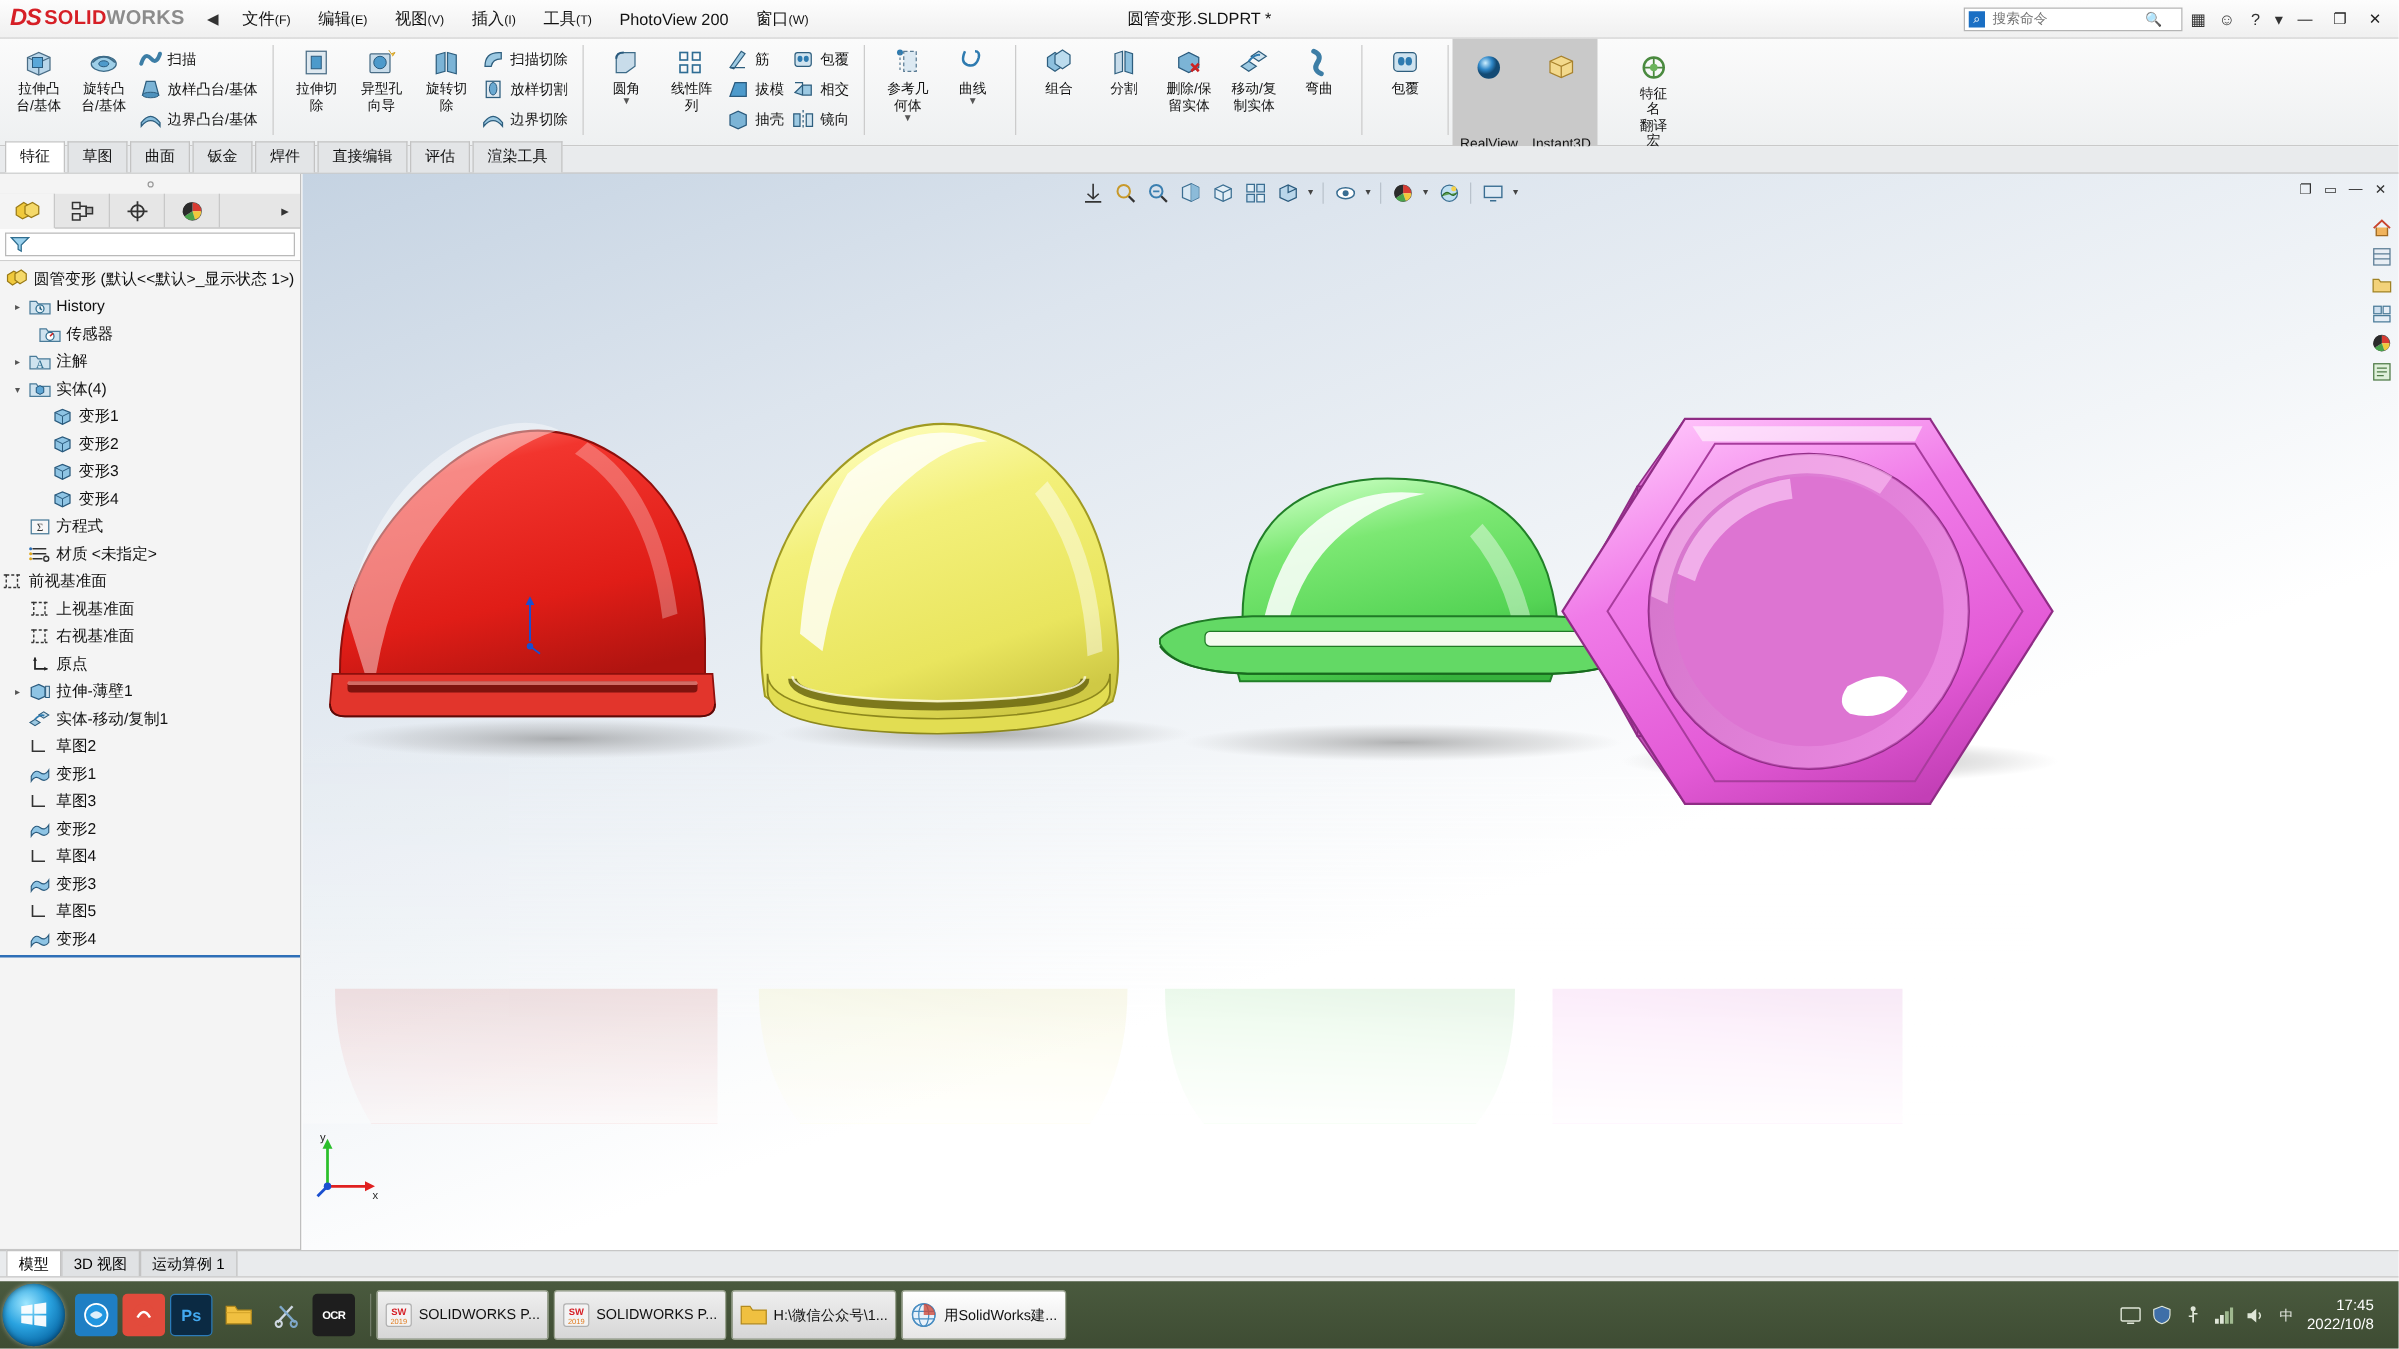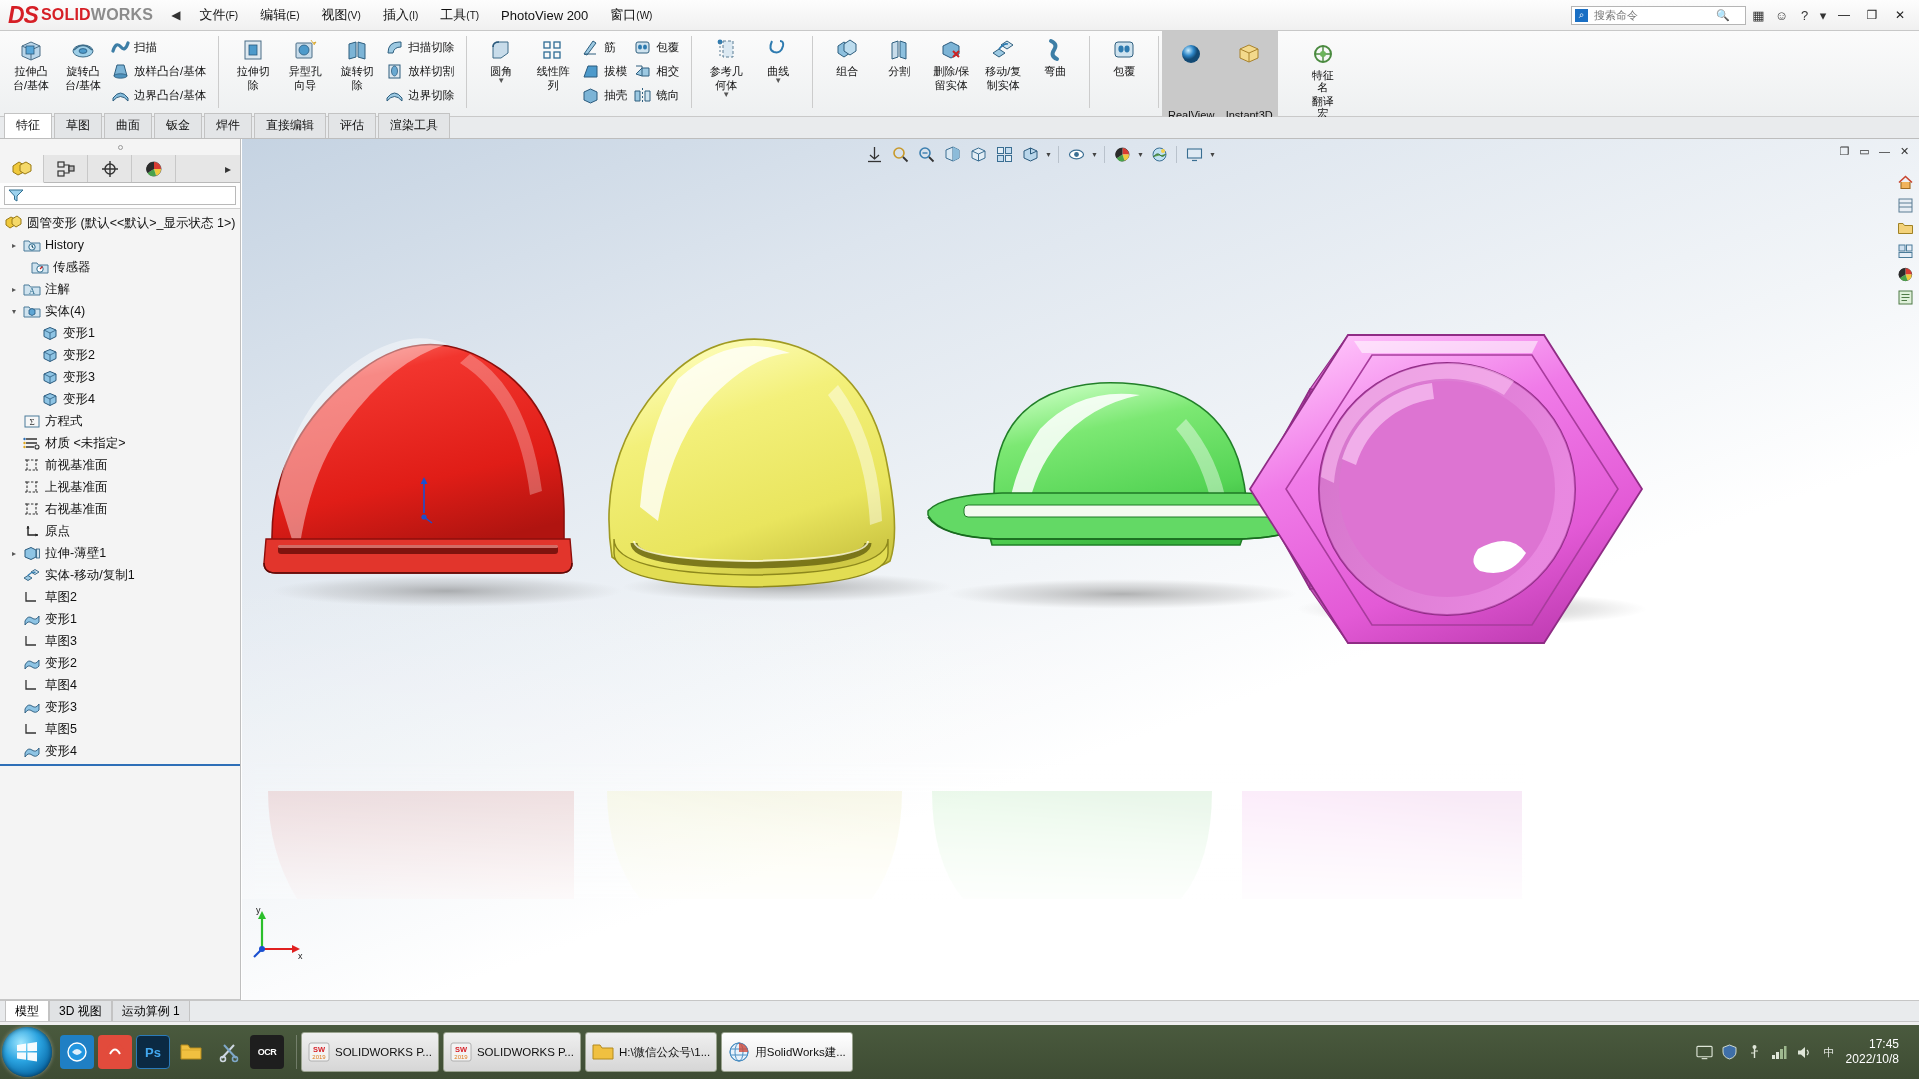--- a/index.html
+++ b/index.html
@@ -19,21 +19,21 @@
     background: linear-gradient(#fdfdfd, #f0f0f0);
     border-bottom: 1px solid #c8c8c8;
     display: flex; align-items: center;
   }
   .logo {
     display: flex; align-items: center; gap: 3px;
     padding: 0 10px 0 8px; height: 31px;
   }
   .logo-mark {
     font-weight: bold; font-style: italic; color: #d61f26;
-    font-size: 23px; letter-spacing: -1px;
+    font-size: 19px; letter-spacing: -1px;
   }
   .logo-text { font-size: 16px; font-weight: bold; color: #d61f26; letter-spacing: .2px;}
   .logo-text i { font-style: normal; color: #8c8c8c; font-weight: bold;}
   .menu-arrow { color:#333; font-size:12px; padding:0 8px; }
   .menubar { display: flex; align-items: center; gap: 0px; }
   .menu-item {
     padding: 5px 11px; font-size: 13px; color: #111; white-space: nowrap;
     cursor: default;
   }
   .menu-item .acc { font-size: 10px; }
@@ -210,20 +210,21 @@
     <div class="menu-arrow">◀</div>
     <div class="menubar">
       <div class="menu-item"><span>文件</span><span class="acc">(F)</span></div>
       <div class="menu-item"><span>编辑</span><span class="acc">(E)</span></div>
       <div class="menu-item"><span>视图</span><span class="acc">(V)</span></div>
       <div class="menu-item"><span>插入</span><span class="acc">(I)</span></div>
       <div class="menu-item"><span>工具</span><span class="acc">(T)</span></div>
       <div class="menu-item"><span>PhotoView 200</span></div>
       <div class="menu-item"><span>窗口</span><span class="acc">(W)</span></div>
     </div>
+    <div class="title-center">圆管变形.SLDPRT *</div>
     <div class="title-right">
       <div class="searchbox">
         <span class="sq">⌕</span>
         <input placeholder="搜索命令" style="">
         <span style="font-size:11px;color:#4a7fb5">🔍</span>
       </div>
       <div class="icon-btn">▦</div>
       <div class="icon-btn">☺</div>
       <div class="icon-btn">?</div>
       <div class="icon-btn" style="width:12px">▾</div>
@@ -677,21 +678,21 @@
               <path d="M3 3 L14 3 M3 7 L14 7 M3 11 L11 11" stroke="#333" stroke-width="1.3"></path>
               <circle cx="1.5" cy="3" r="1.2" fill="#2b6fb5"></circle>
               <circle cx="1.5" cy="7" r="1.2" fill="#e0a71c"></circle>
               <circle cx="1.5" cy="11" r="1.2" fill="#e0a71c"></circle>
               <circle cx="14" cy="11" r="2" fill="none" stroke="#333" stroke-width="1.1"></circle>
             </svg>
           </span>
         <span class="tlabel">材质 &lt;未指定&gt;</span>
       </div>
 
-      <div class="tnode" style="padding-left:22px">
+      <div class="tnode" style="">
         <span class="ticon">
             <svg width="18" height="15" viewBox="0 0 18 15">
               <path d="M4 2 L13 2 L13 12 L4 12 Z" fill="none" stroke="#333" stroke-width="1.1" stroke-dasharray="2.4 1.6"></path>
               <path d="M2 2 L4 2 M13 2 L15 2 M2 12 L4 12 M13 12 L15 12" stroke="#333" stroke-width="1.1"></path>
             </svg>
           </span>
         <span class="tlabel">前视基准面</span>
       </div>
       <div class="tnode" style="padding-left:22px">
         <span class="ticon">

